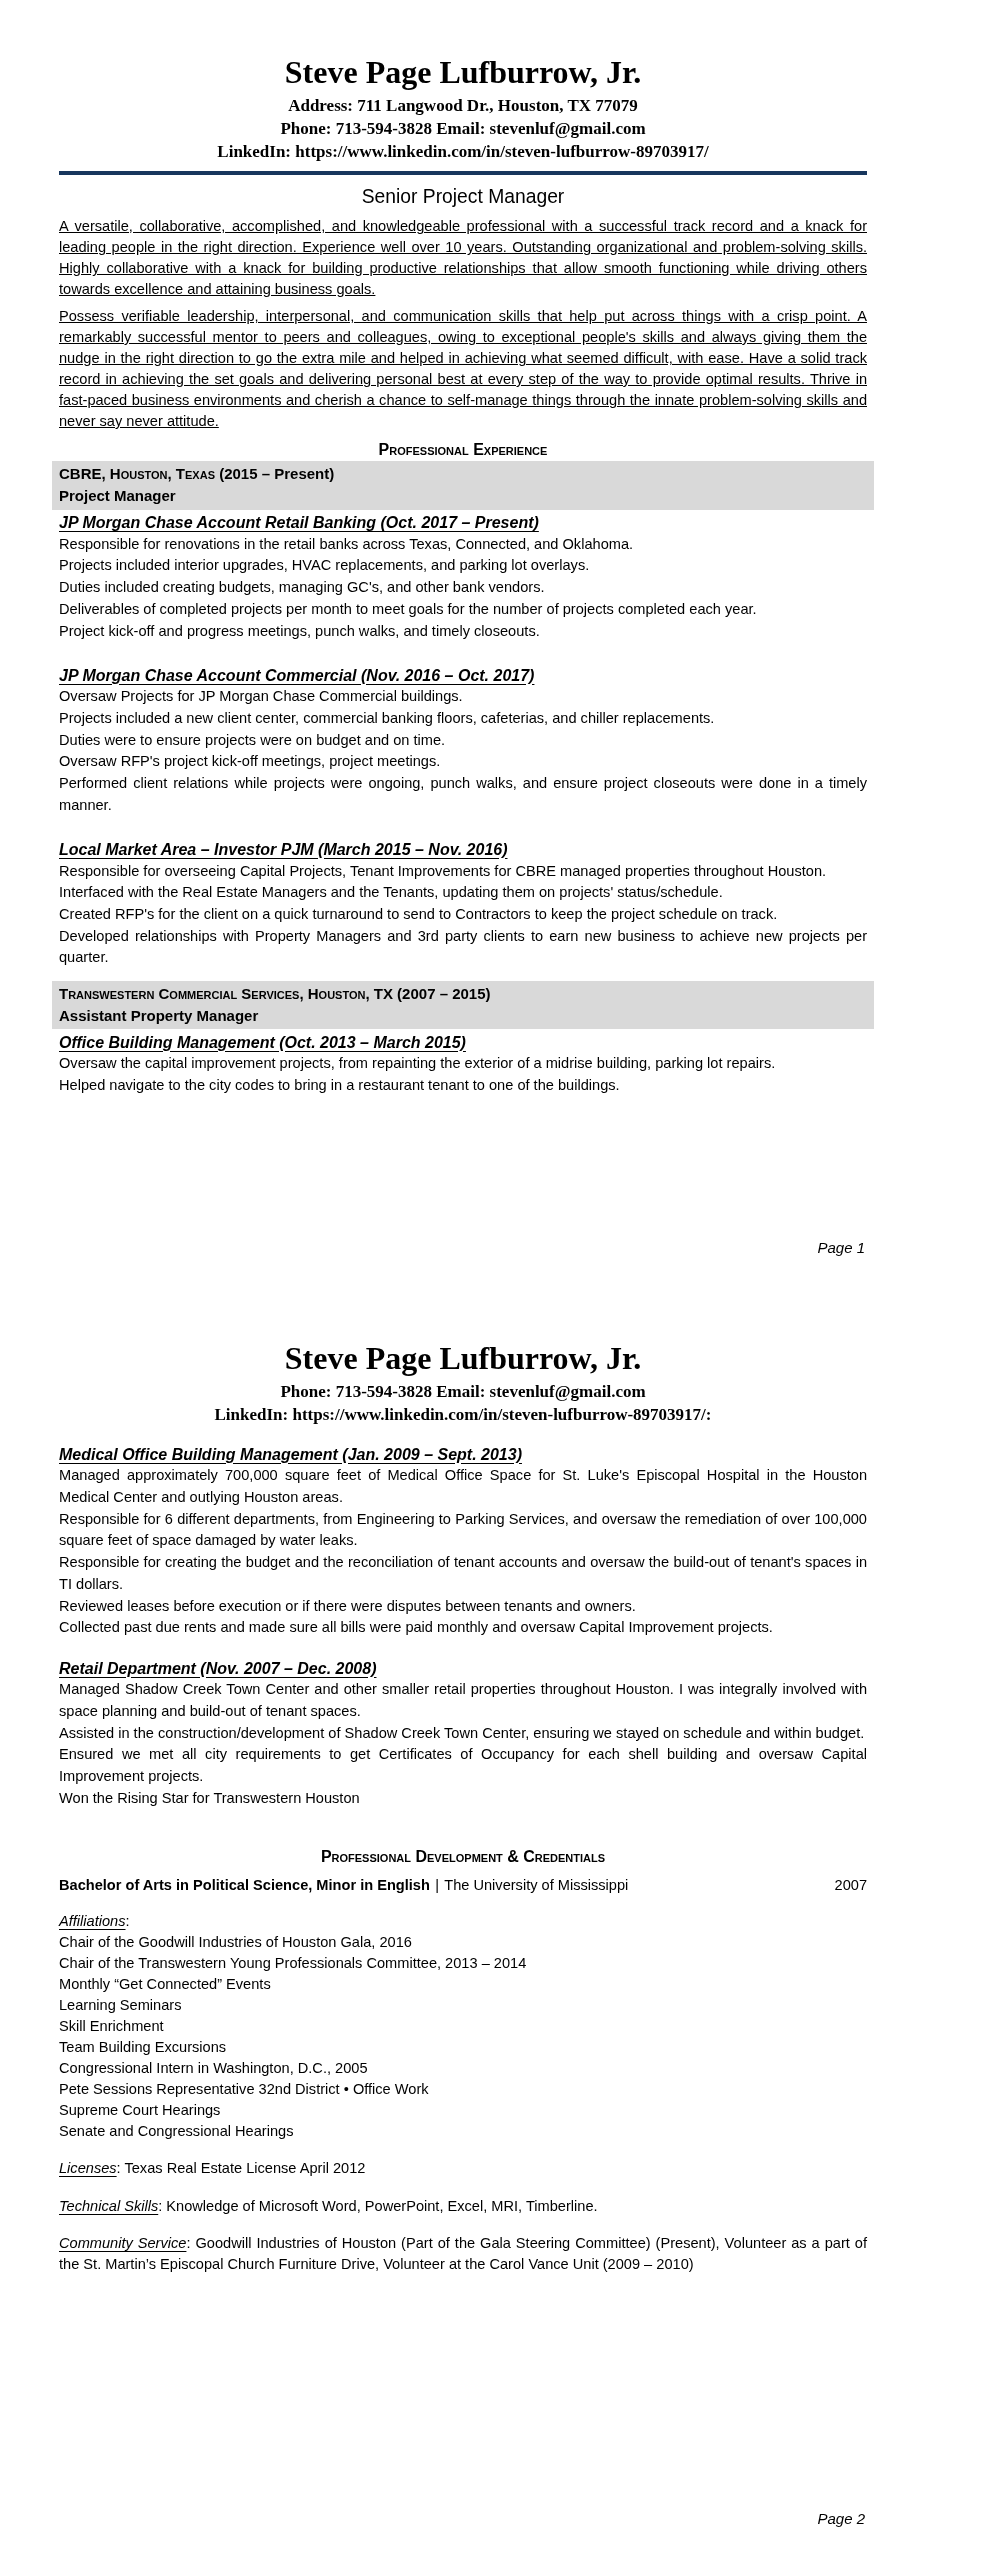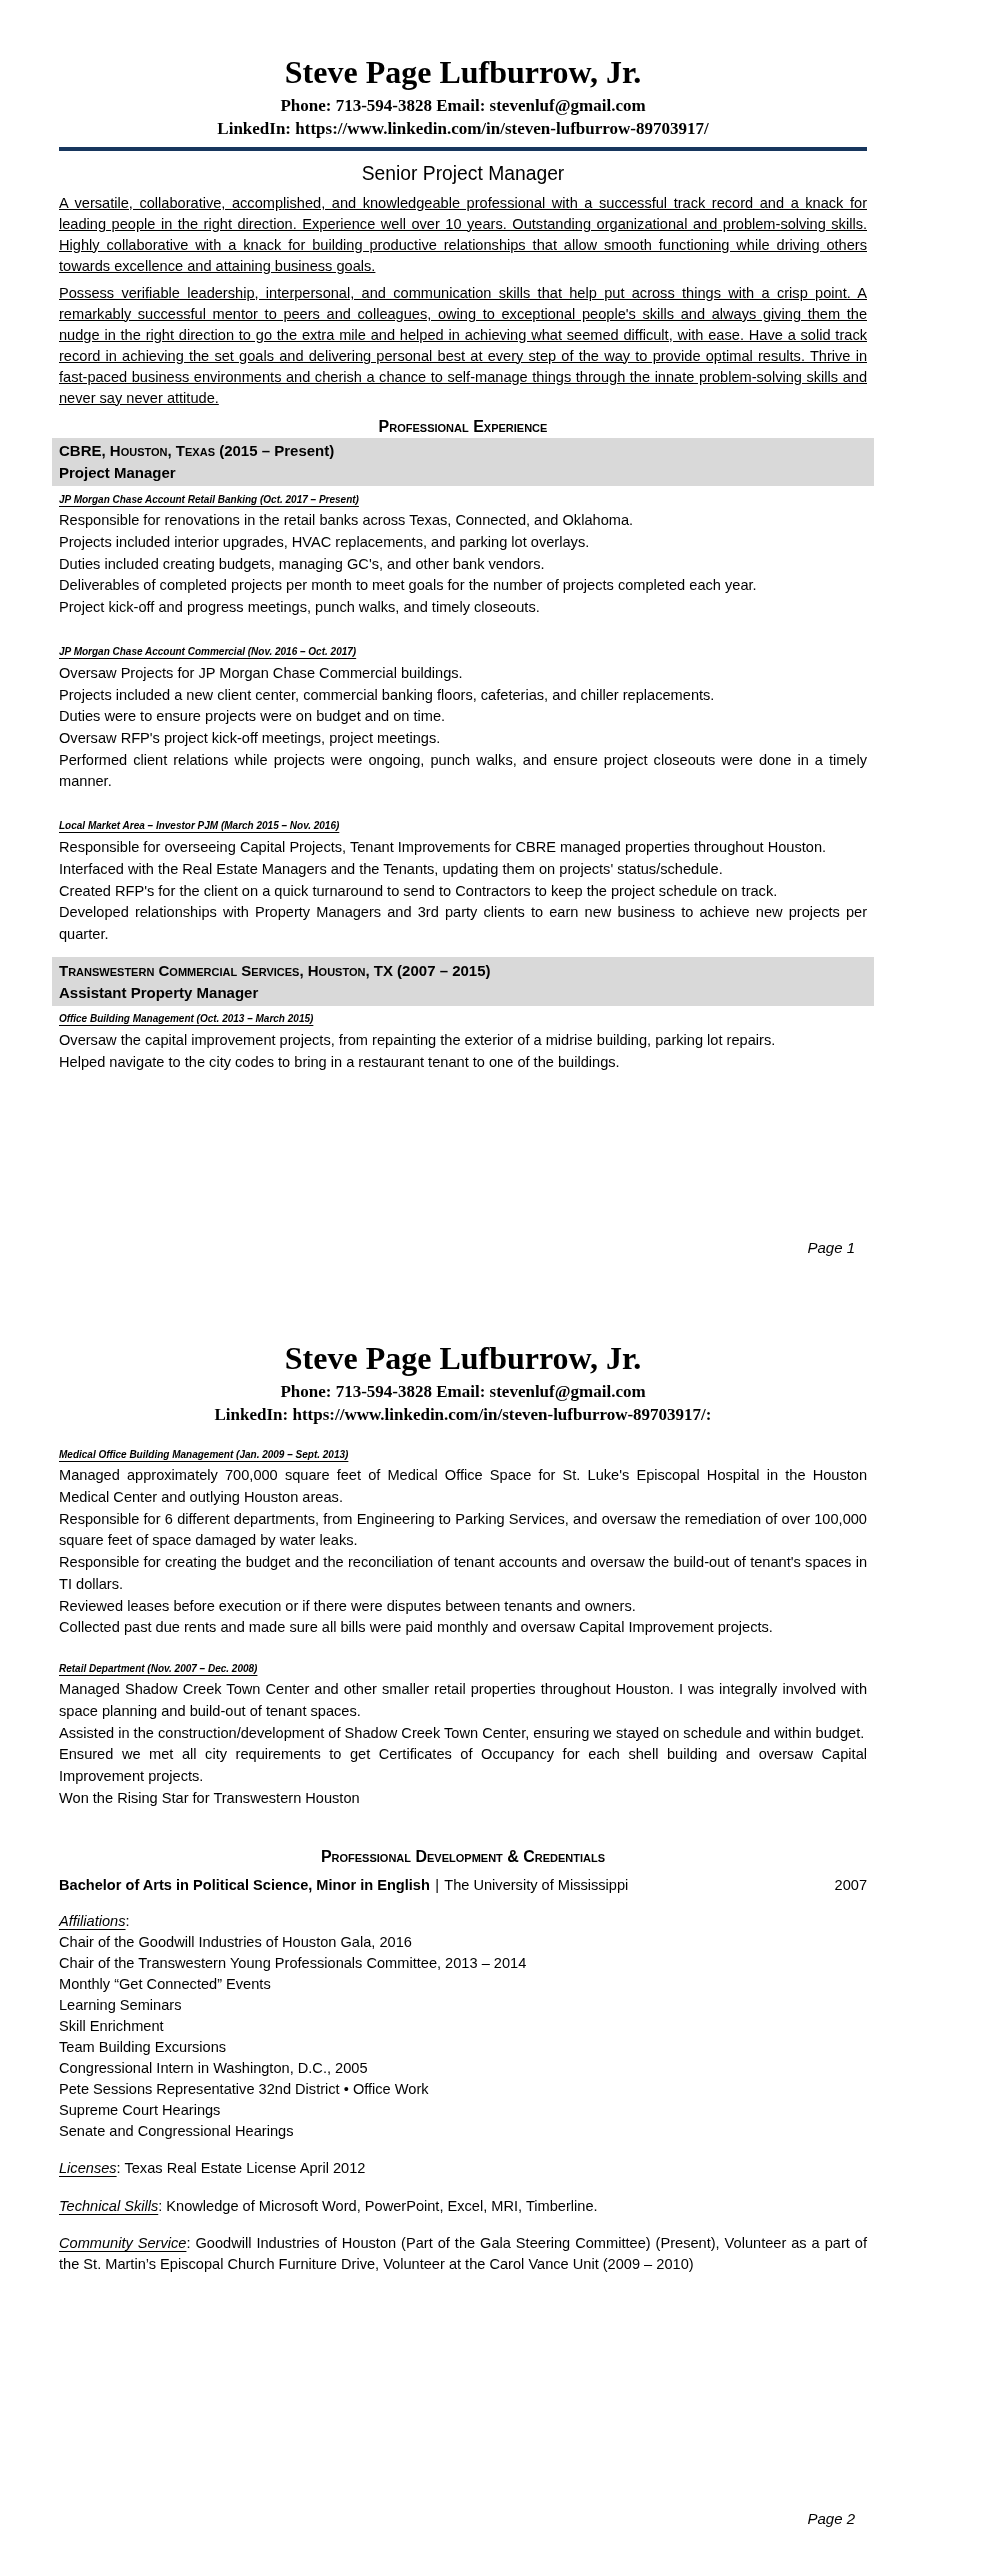--- a/index.html
+++ b/index.html
@@ -82,21 +82,21 @@
     font-size:15px;
     line-height:22px;
     margin:0;
   }
   .sc{font-variant:small-caps;}
   .job{margin:0;}
   .job-heading{
     font-style:italic;
     text-decoration:underline;
     text-underline-offset:2.9px;
-    font-size:10px;
+    font-size:16px;
     line-height:21.7px;
     margin:2.3px 0 0;
   }
   .job-line{
     margin:0;
     text-align:justify;
     line-height:21.7px;
   }
   .sp-20{height:11.7px;}
   .sp-26{height:15px;}
@@ -113,35 +113,36 @@
   .label-ital{
     font-style:italic;
     text-decoration:underline;
     text-underline-offset:2.9px;
   }
   .label-line{margin:0;}
   .label-par{margin:0;text-align:justify;}
   .plain-line{margin:0;}
   .page-number{
     position:absolute;
-    right:71px;
+    right:61px;
     font-style:italic;
     font-size:15px;
     line-height:21px;
   }
   .pn1{bottom:30px;}
   .pn2{bottom:47px;}
 </style>
 </head>
 <body>
 
 <div class="page p1">
 
   <header>
     <h1 class="doc-name">Steve Page Lufburrow, Jr.</h1>
+    <p class="contact-line">Address: 711 Langwood Dr., Houston, TX 77079</p>
     <p class="contact-line">Phone: 713-594-3828 Email: stevenluf@gmail.com</p>
     <p class="contact-line">LinkedIn: https://www.linkedin.com/in/steven-lufburrow-89703917/</p>
   </header>
 
   <hr class="rule">
 
   <h2 class="role-title">Senior Project Manager</h2>
 
   <p class="summary">A versatile, collaborative, accomplished, and knowledgeable professional with a successful track record and a knack for leading people in the right direction. Experience well over 10 years. Outstanding organizational and problem-solving skills. Highly collaborative with a knack for building productive relationships that allow smooth functioning while driving others towards excellence and attaining business goals.</p>
   <p class="summary">Possess verifiable leadership, interpersonal, and communication skills that help put across things with a crisp point. A remarkably successful mentor to peers and colleagues, owing to exceptional people's skills and always giving them the nudge in the right direction to go the extra mile and helped in achieving what seemed difficult, with ease. Have a solid track record in achieving the set goals and delivering personal best at every step of the way to provide optimal results. Thrive in fast-paced business environments and cherish a chance to self-manage things through the innate problem-solving skills and never say never attitude.</p>

